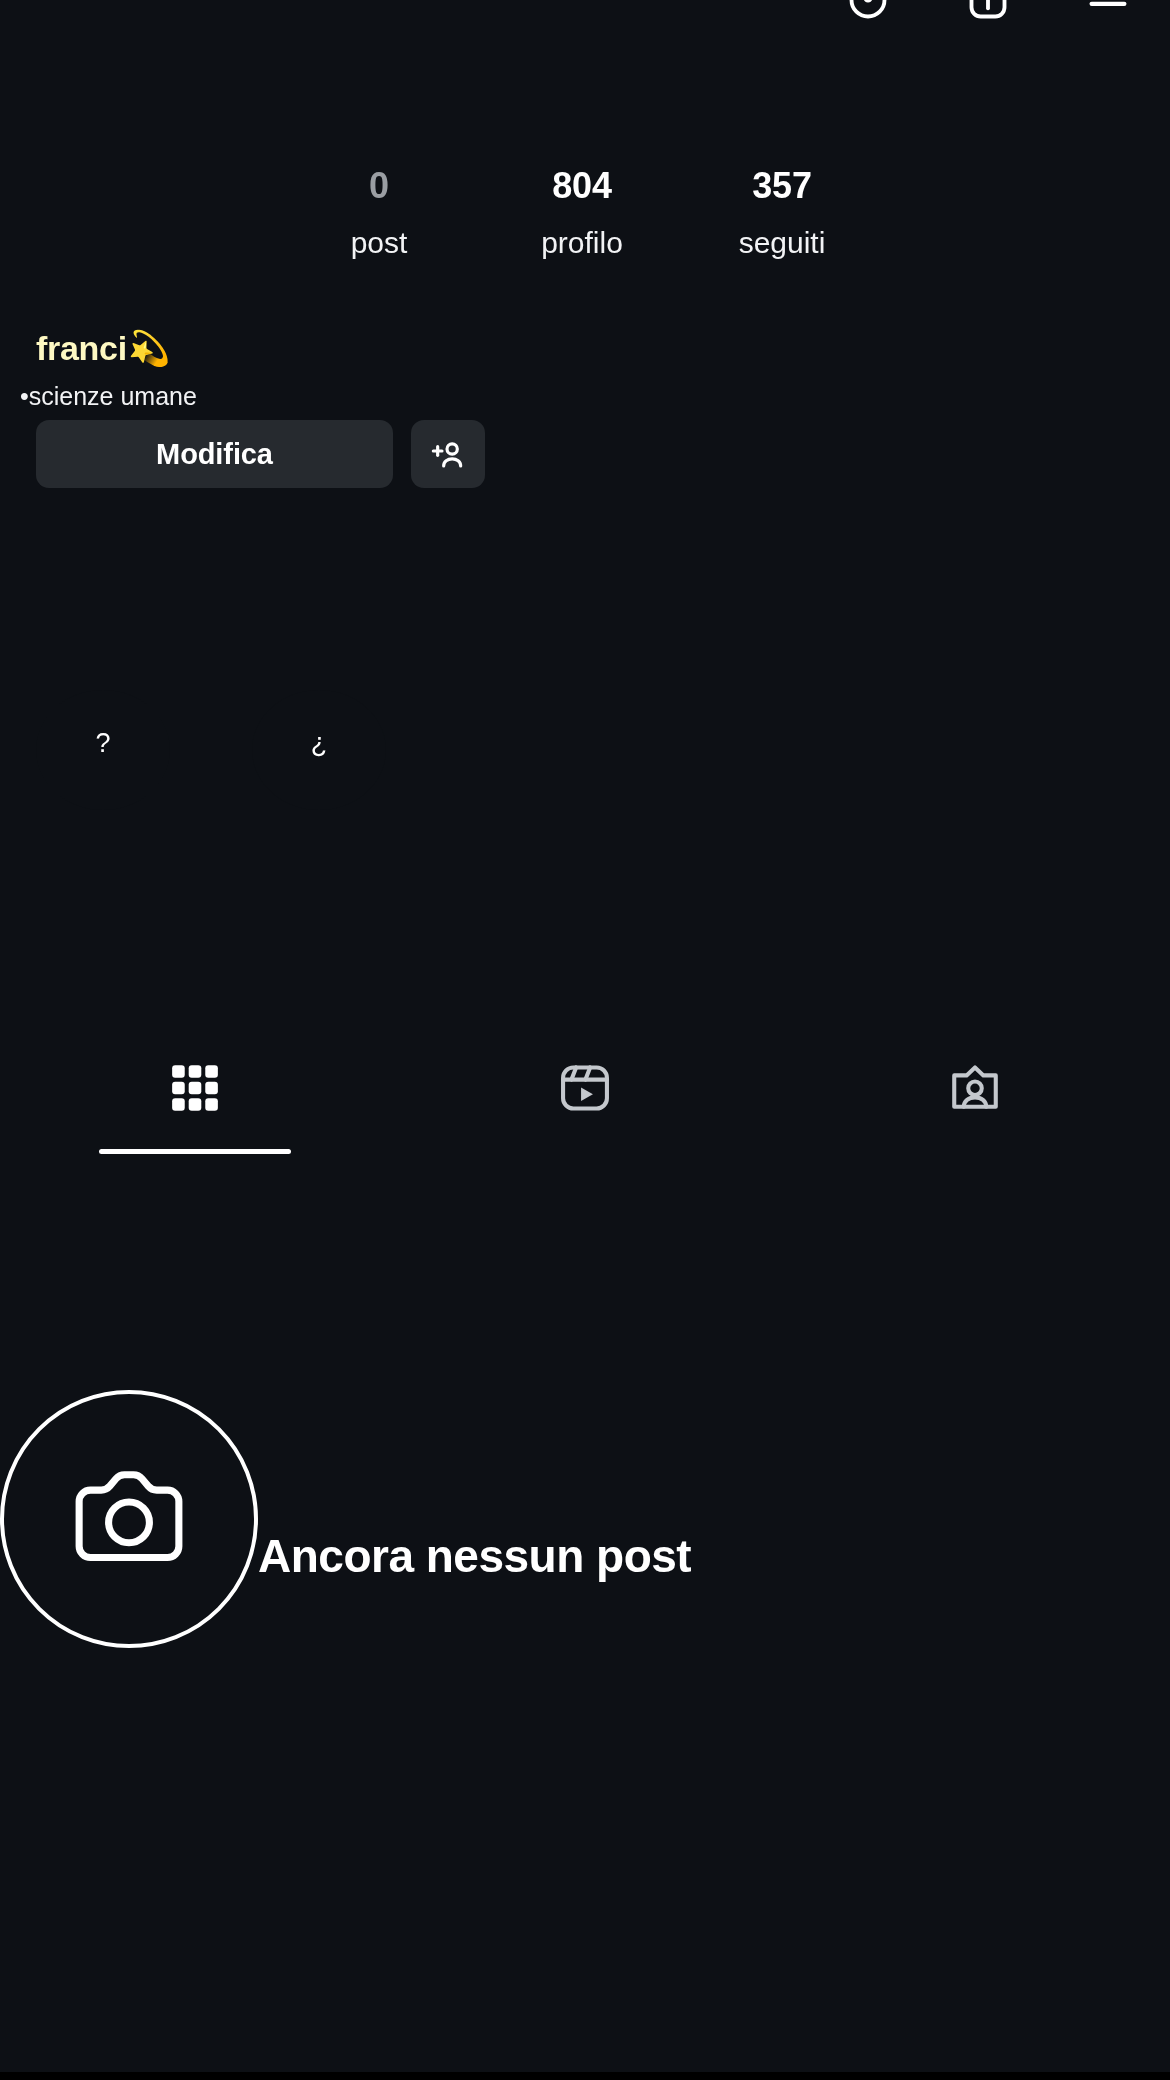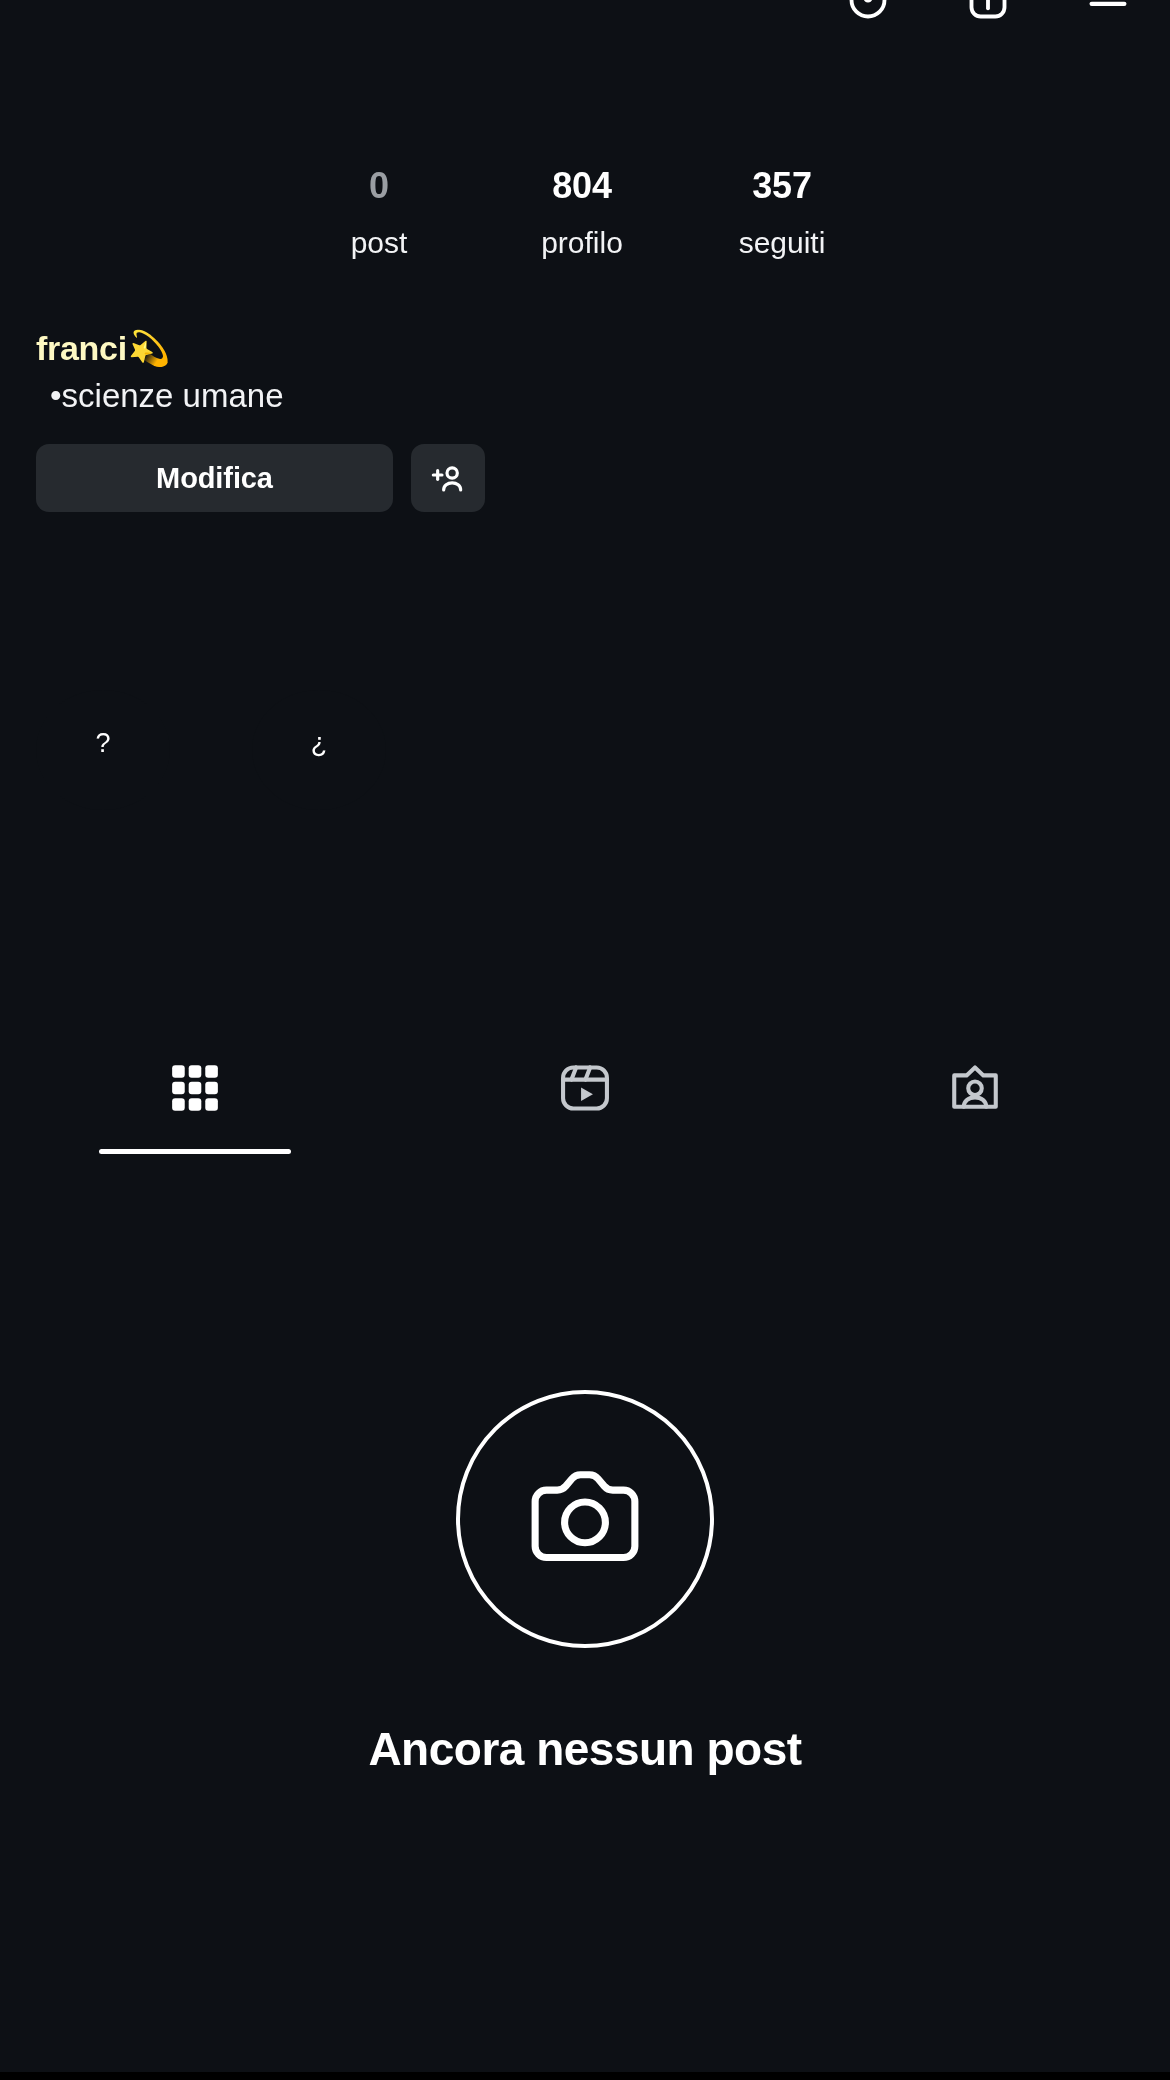--- a/index.html
+++ b/index.html
@@ -86,30 +86,30 @@
     color:#fef9c3;
     letter-spacing:-0.3px;
   }
   .name-emoji {
     font-size:34px;
     line-height:44px;
   }
   .bio {
     position:absolute;
     top:374px;
-    left:50px;
-    font-size:33px;
+    left:20px;
+    font-size:25px;
     line-height:44px;
     color:#f2f3f5;
   }
 
   
   .actions {
     position:absolute;
-    top:444px;
+    top:420px;
     left:36px;
     width:1098px;
     display:flex;
     gap:18px;
   }
   .btn {
     height:68px;
     background:#262a2f;
     border:none;
     border-radius:13px;
@@ -191,21 +191,21 @@
     border-radius:3px;
   }
 
   
   .empty {
     position:absolute;
     top:1390px;
     left:0;
     width:1170px;
     display:flex;
-    flex-direction:column;
+    flex-direction:row;
     align-items:center;
   }
   .empty-circle {
     width:258px;
     height:258px;
     border:4px solid #ffffff;
     border-radius:50%;
     display:flex;
     align-items:center;
     justify-content:center;

